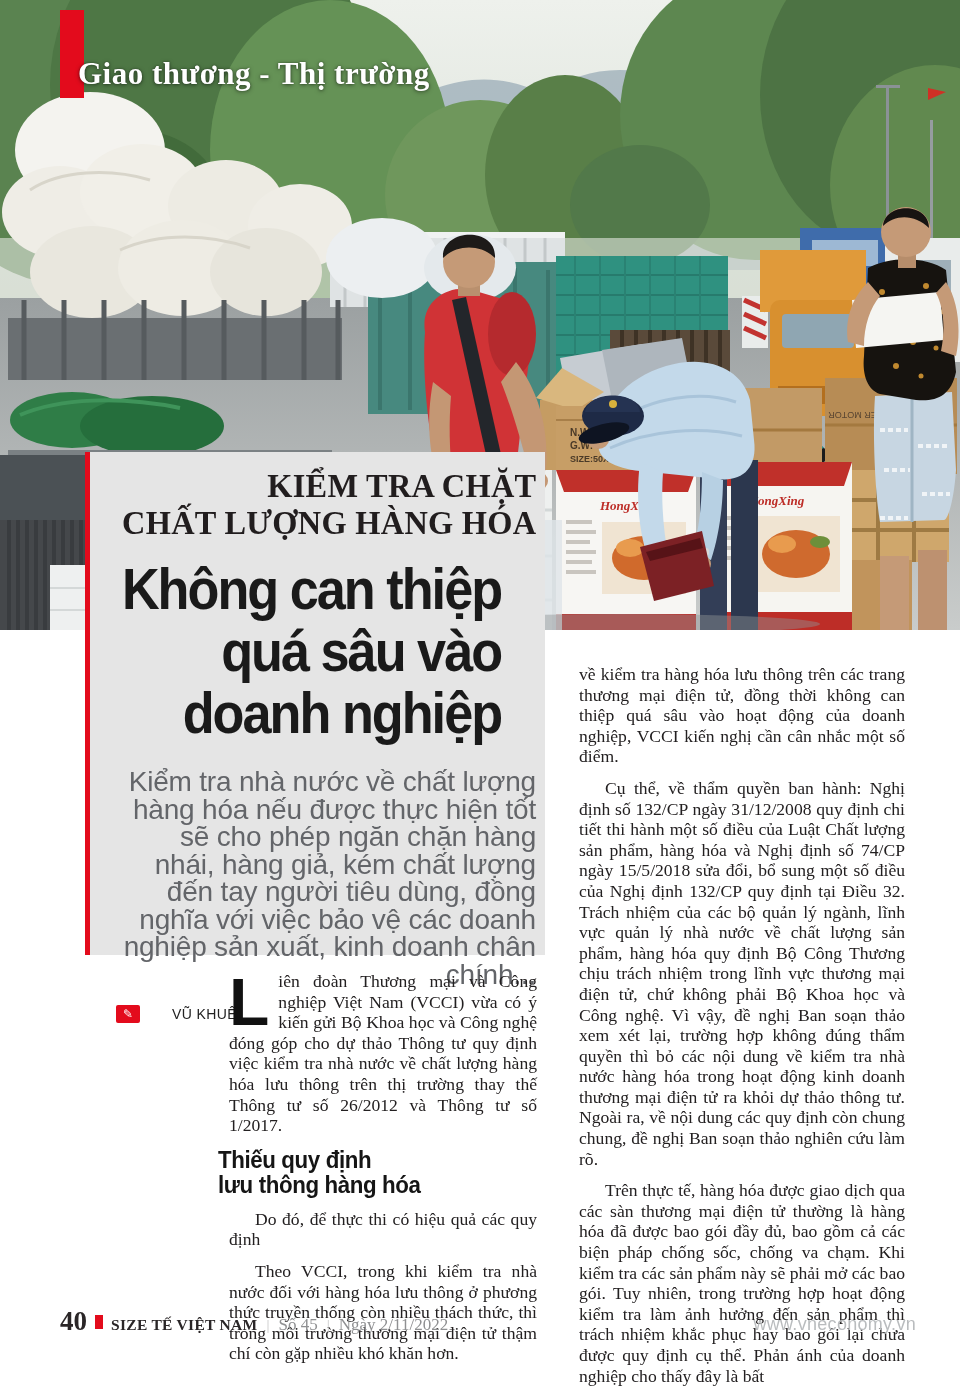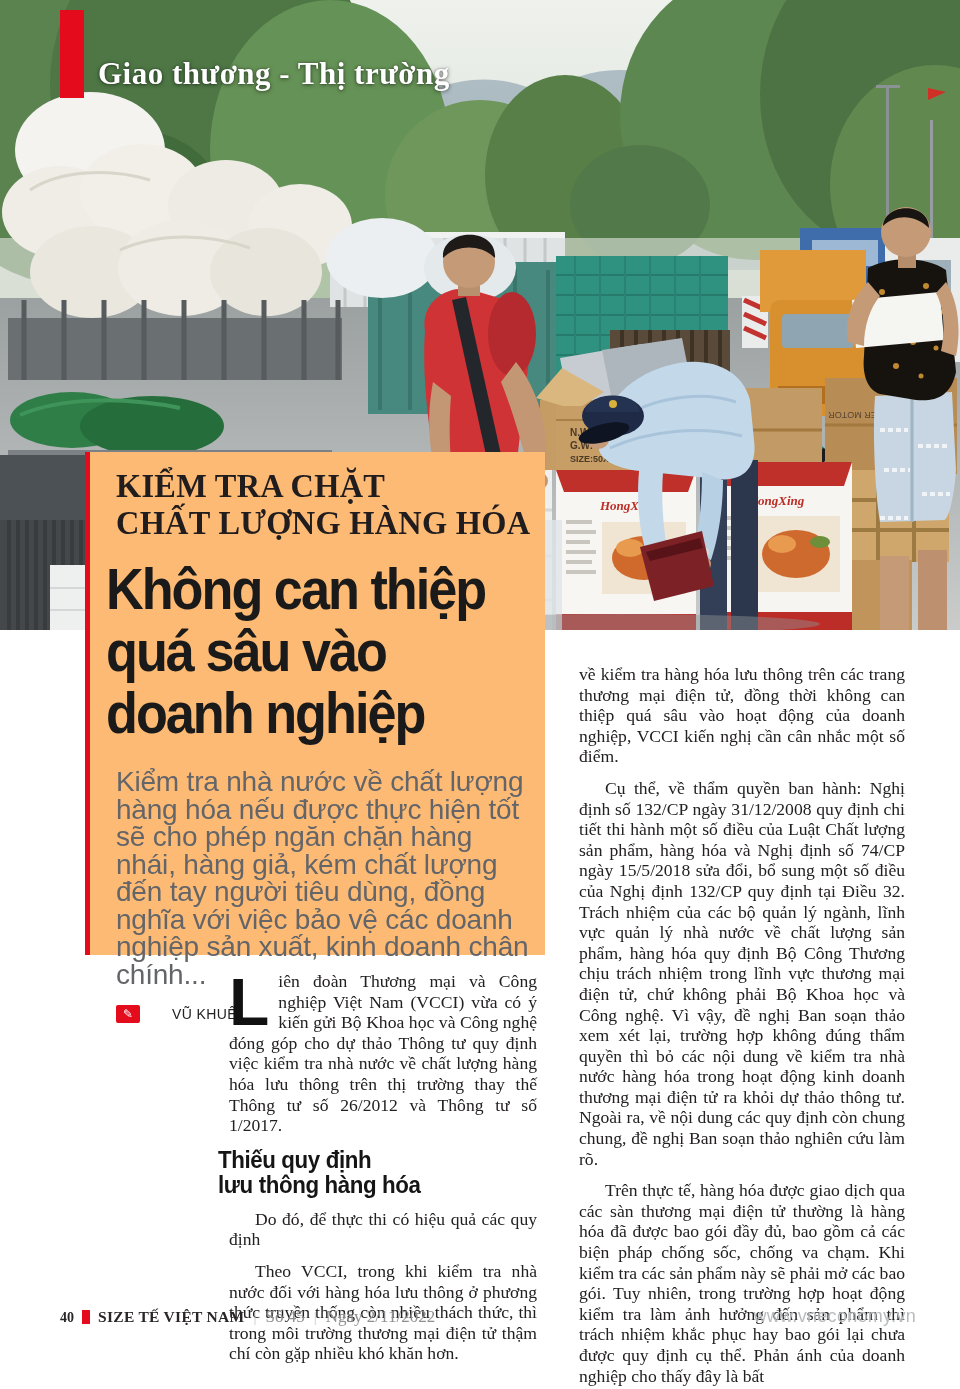--- a/index.html
+++ b/index.html
@@ -14,27 +14,27 @@
   .page{position:relative;width:960px;height:1389px;background:#fff;overflow:hidden;
         font-family:"Liberation Serif",serif;}
 
   
   .photo{position:absolute;left:0;top:0;width:960px;height:630px;z-index:0;}
   .photo svg{display:block;width:100%;height:100%;}
 
   
   .section-tag{position:absolute;left:60px;top:10px;z-index:3;}
   .section-tag .bar{position:absolute;left:0;top:0;width:24px;height:88px;background:var(--accent-red);}
-  .section-tag .label{position:absolute;left:38px;top:46px;white-space:nowrap;
+  .section-tag .label{position:absolute;left:18px;top:46px;white-space:nowrap;
       font-family:"Liberation Serif",serif;font-weight:700;font-size:31px;color:#ffffff;
       text-shadow:0 1px 4px rgba(0,0,0,.5), 0 0 2px rgba(0,0,0,.35);letter-spacing:.5px;}
 
   
-  .feature{position:absolute;left:85px;top:452px;width:460px;height:503px;background:#fdba74;
-           border-left:5px solid var(--accent-red);z-index:2;box-sizing:border-box;}
+  .feature{position:absolute;left:85px;top:452px;width:460px;height:503px;background:#e5e5e5;
+           border-left:5px solid var(--accent-red);z-index:2;box-sizing:border-box;text-align:right;}
   .kicker{margin:16px 0 0 26px;font-family:"Liberation Serif",serif;font-weight:700;
           font-size:33px;line-height:37px;color:#211d1e;letter-spacing:.3px;
           transform:scaleX(.98);transform-origin:left top;}
   .title{margin:16px 0 16px 16px;color:var(--title-black);}
   .title .tline{font-family:"Liberation Sans",sans-serif;font-weight:700;font-size:58px;
           line-height:62px;letter-spacing:-2.2px;transform:scaleX(.9);transform-origin:left top;
           white-space:nowrap;}
   .standfirst{margin:24px 0 0 26px;width:420px;font-family:"Liberation Sans",sans-serif;
           font-size:28px;line-height:27.5px;color:var(--standfirst-gray);letter-spacing:-.2px;}
   .byline{margin:17px 0 0 26px;display:flex;align-items:center;}
@@ -54,21 +54,21 @@
   .dropcap{float:left;font-family:"Liberation Sans",sans-serif;font-weight:700;
        font-size:66px;line-height:52px;padding:5px 9px 0 0;color:#111;}
   .subhead{margin:12px 0 9px 0;font-family:"Liberation Sans",sans-serif;font-weight:700;
        font-size:23px;line-height:25px;color:#151515;letter-spacing:-.4px;
        transform:scaleX(.97);transform-origin:left top;}
 
   
   .footer{position:absolute;left:60px;top:1306px;width:856px;z-index:2;
        display:flex;justify-content:space-between;align-items:baseline;}
   .footer .left{display:flex;align-items:baseline;}
-  .footer .pageno{font-family:"Liberation Serif",serif;font-weight:700;font-size:14px;color:#2a2627;}
+  .footer .pageno{font-family:"Liberation Serif",serif;font-weight:700;font-size:27px;color:#2a2627;}
   .footer .sq{width:8px;height:14px;background:var(--accent-red);margin:0 8px;align-self:center;}
   .footer .pub{font-family:"Liberation Serif",serif;font-weight:700;font-size:15.5px;
        color:#2a2627;letter-spacing:.3px;}
   .footer .sep{color:#c9c9c9;margin:0 9px;font-size:15px;}
   .footer .muted{font-family:"Liberation Serif",serif;font-size:17px;color:var(--footer-muted);}
   .footer .url{font-family:"Liberation Sans",sans-serif;font-size:18px;color:var(--url-gray);letter-spacing:.3px;}
 </style>
 </head>
 <body>
 

